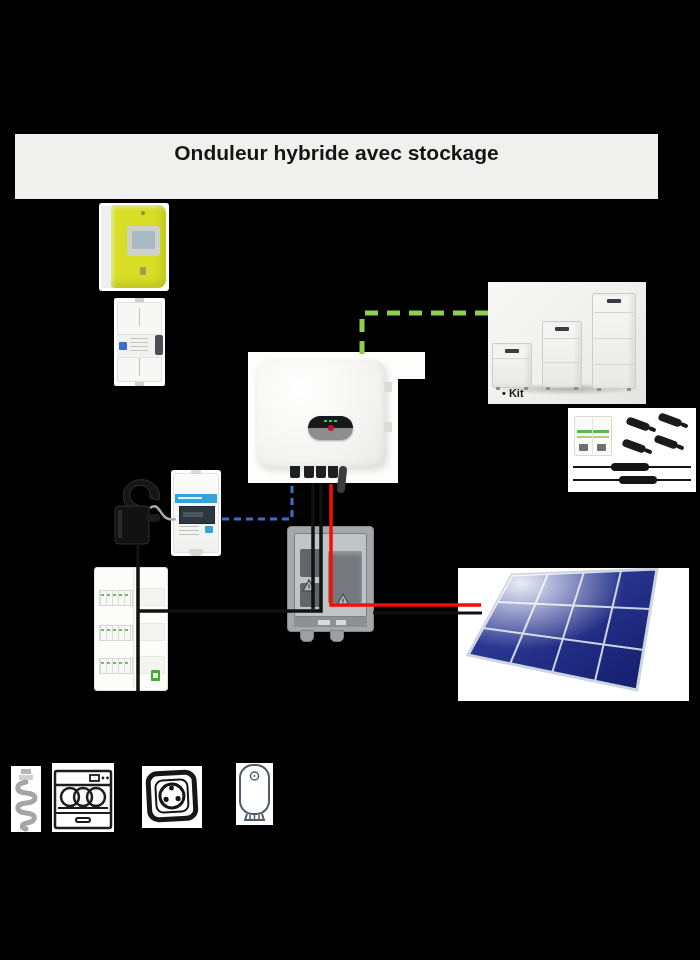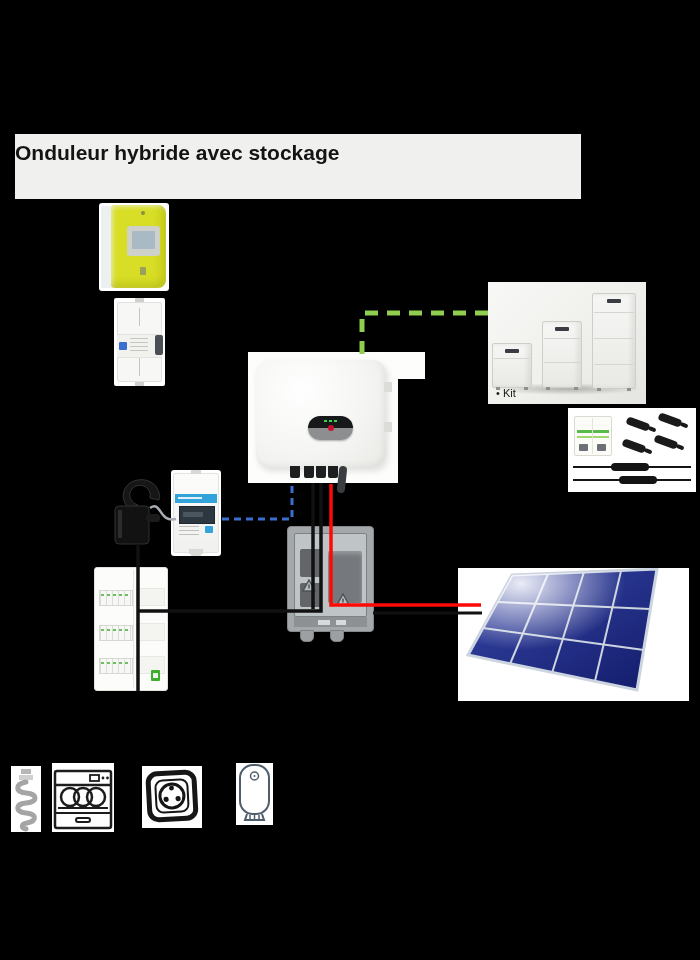--- a/index.html
+++ b/index.html
@@ -1,22 +1,22 @@
 <!DOCTYPE html>
 <html><head>
 <meta charset="utf-8">
 <style>
   html,body{margin:0;padding:0;background:#000;}
   .stage{position:relative;width:700px;height:960px;background:#000;overflow:hidden;
          font-family:"Liberation Sans",sans-serif;}
   .abs{position:absolute;}
 
   
-  #titleBox{left:15px;top:134px;width:566px;height:65px;background:#f0f0ee;
-            text-align:left;padding-top:5px;box-sizing:border-box;}
+  #titleBox{left:15px;top:134px;width:643px;height:65px;background:#f0f0ee;
+            text-align:center;padding-top:5px;box-sizing:border-box;}
   #titleBox .tl{display:block;font-size:21px;line-height:28px;font-weight:600;color:#141414;}
 
   
   #gridMeter{left:99px;top:203px;width:70px;height:88px;background:#fff;border-radius:3px;}
   #gridMeter .side{position:absolute;left:2px;top:3px;width:13px;height:82px;background:#edf0f0;border-radius:2px;}
   #gridMeter .front{position:absolute;left:12px;top:2px;right:3px;bottom:3px;border-radius:4px 8px 8px 4px;
                     box-shadow:inset -4px -4px 8px rgba(110,115,0,.25), inset 2px 2px 4px rgba(255,255,255,.6);}
   #gridMeter .scrFrame{position:absolute;left:28px;top:23px;width:33px;height:30px;background:#cdd1ca;border-radius:3px;}
   #gridMeter .scr{position:absolute;left:5px;top:5px;right:5px;bottom:7px;background:#a9bac4;border-radius:1px;}
   #gridMeter .dot{position:absolute;left:42px;top:8px;width:4px;height:4px;background:#8a8d44;border-radius:50%;}
@@ -37,21 +37,21 @@
   
   #battery{left:488px;top:282px;width:158px;height:122px;
            background:linear-gradient(135deg,#f8f8f6 0%,#efefec 55%,#e4e4e1 100%);}
   .bt{position:absolute;background:linear-gradient(180deg,#f6f6f4,#e9e9e6);
       border:1px solid #cdcdc9;border-radius:2px;box-shadow:inset -4px 0 5px rgba(0,0,0,.07);}
   .bt .bt-logo{position:absolute;top:5px;left:50%;transform:translateX(-50%);width:14px;height:4px;background:#3a3e42;border-radius:1px;}
   .bt .bt-seam{position:absolute;left:1px;right:1px;height:1px;background:#d5d5d1;}
   .bt .bt-foot{position:absolute;bottom:-3px;width:4px;height:3px;background:#8f8f8b;}
   #btShadow{position:absolute;left:4px;top:101px;width:150px;height:12px;
             background:radial-gradient(ellipse at 50% 50%,rgba(0,0,0,.25),transparent 70%);}
-  #btCaption{position:absolute;left:8px;top:105px;font-size:11px;font-weight:normal;color:#181818;}
+  #btCaption{position:absolute;left:14px;top:105px;font-size:11px;font-weight:bold;color:#181818;}
 
   
   #kitBox{left:568px;top:408px;width:128px;height:84px;background:#fff;}
   #kitBreaker{position:absolute;left:6px;top:8px;width:36px;height:38px;background:#fbfbf8;border:1px solid #dcd9d0;border-radius:2px;}
   #kitBreaker .g1{position:absolute;left:2px;top:13px;right:2px;height:3px;background:#3dae2b;opacity:.85;}
   #kitBreaker .g2{position:absolute;left:2px;top:19px;right:2px;height:2px;background:#8fce4e;opacity:.8;}
   #kitBreaker .mid{position:absolute;left:17px;top:1px;width:1px;bottom:1px;background:#e4e4de;}
   #kitBreaker .tg{position:absolute;left:4px;bottom:4px;width:9px;height:7px;background:#6b7075;border-radius:1px;}
   #kitBreaker .tg2{position:absolute;right:5px;bottom:4px;width:9px;height:7px;background:#6b7075;border-radius:1px;}
   .mc4{position:absolute;width:24px;height:8px;background:#1a1a1a;border-radius:4px;}

